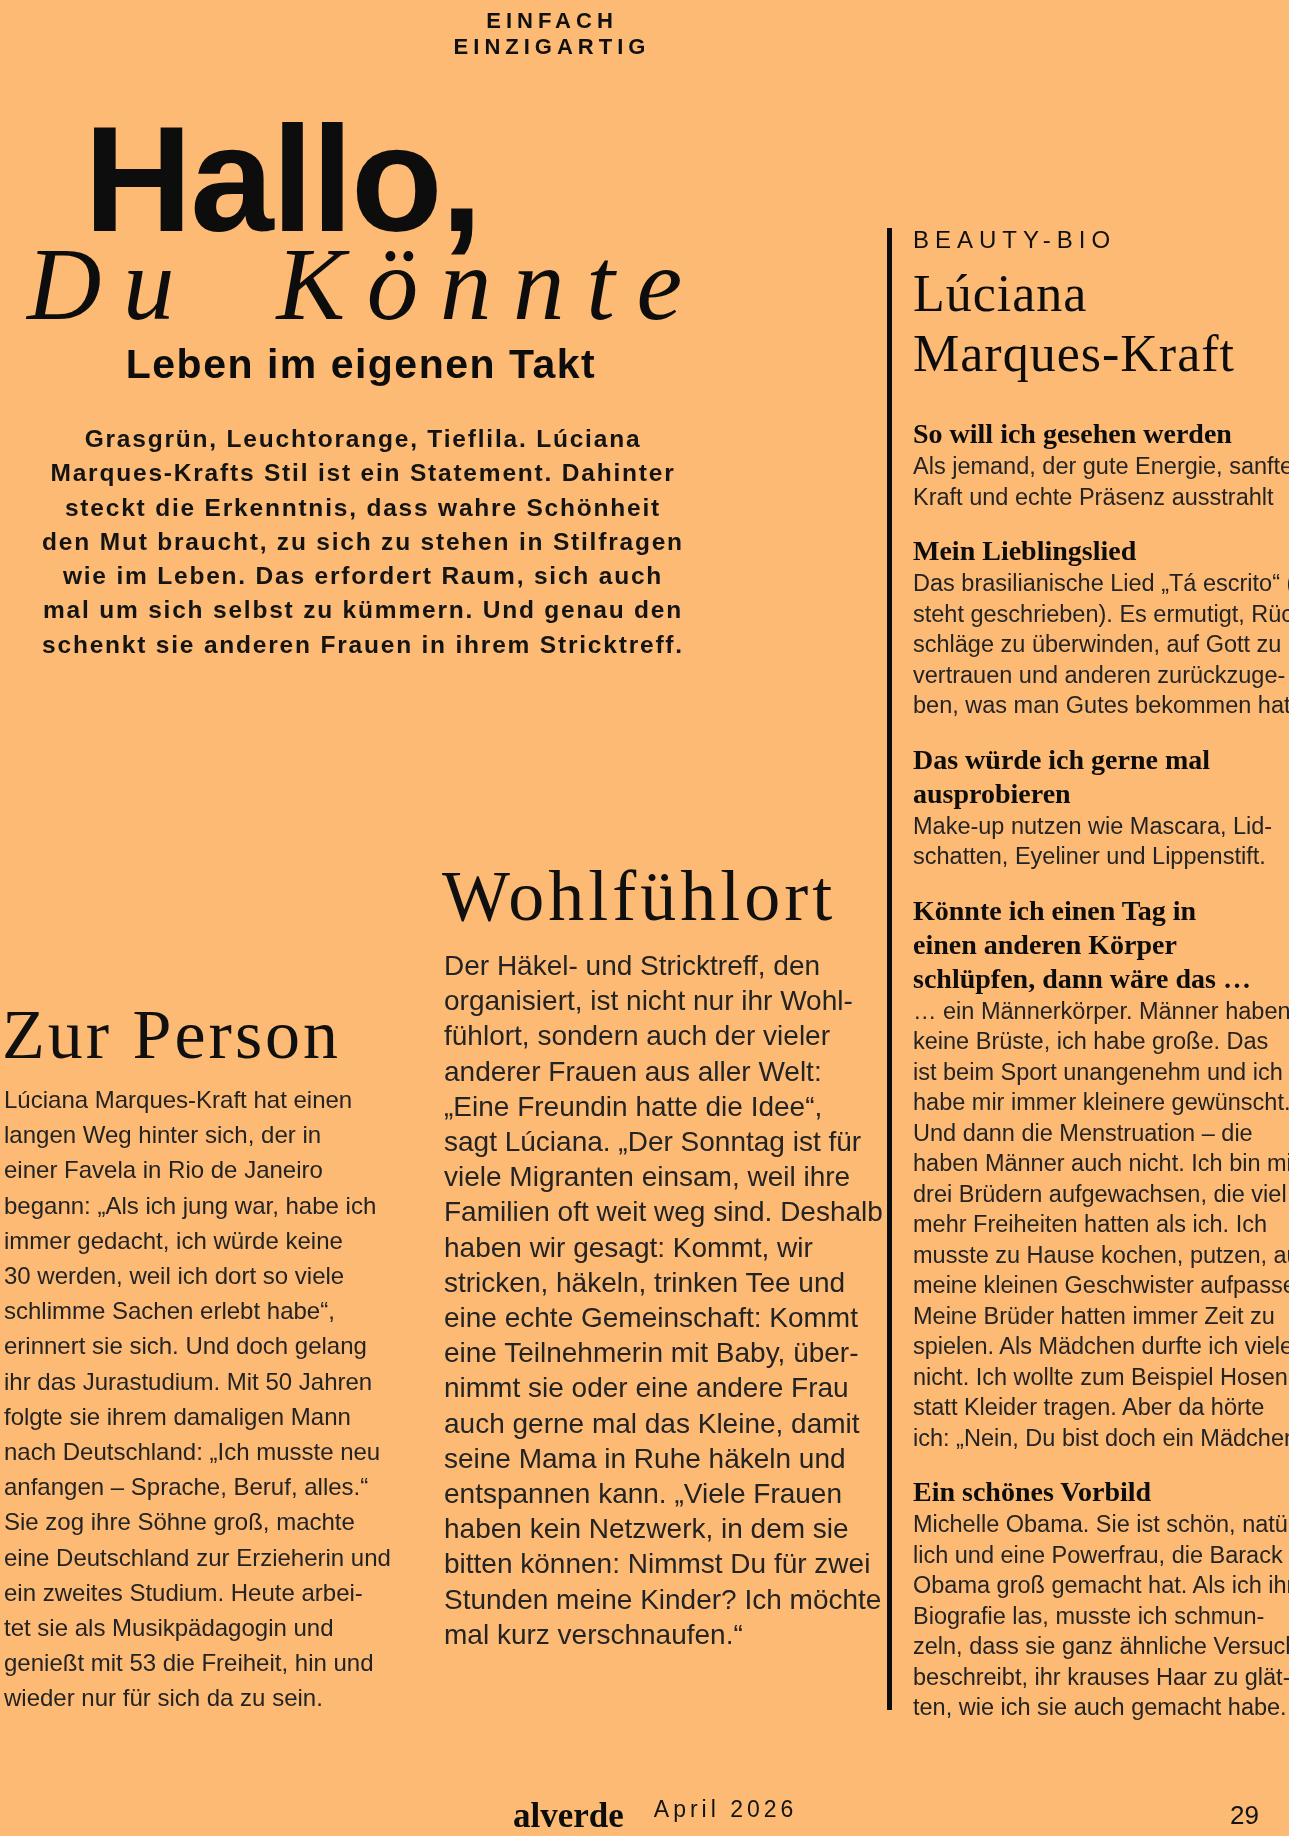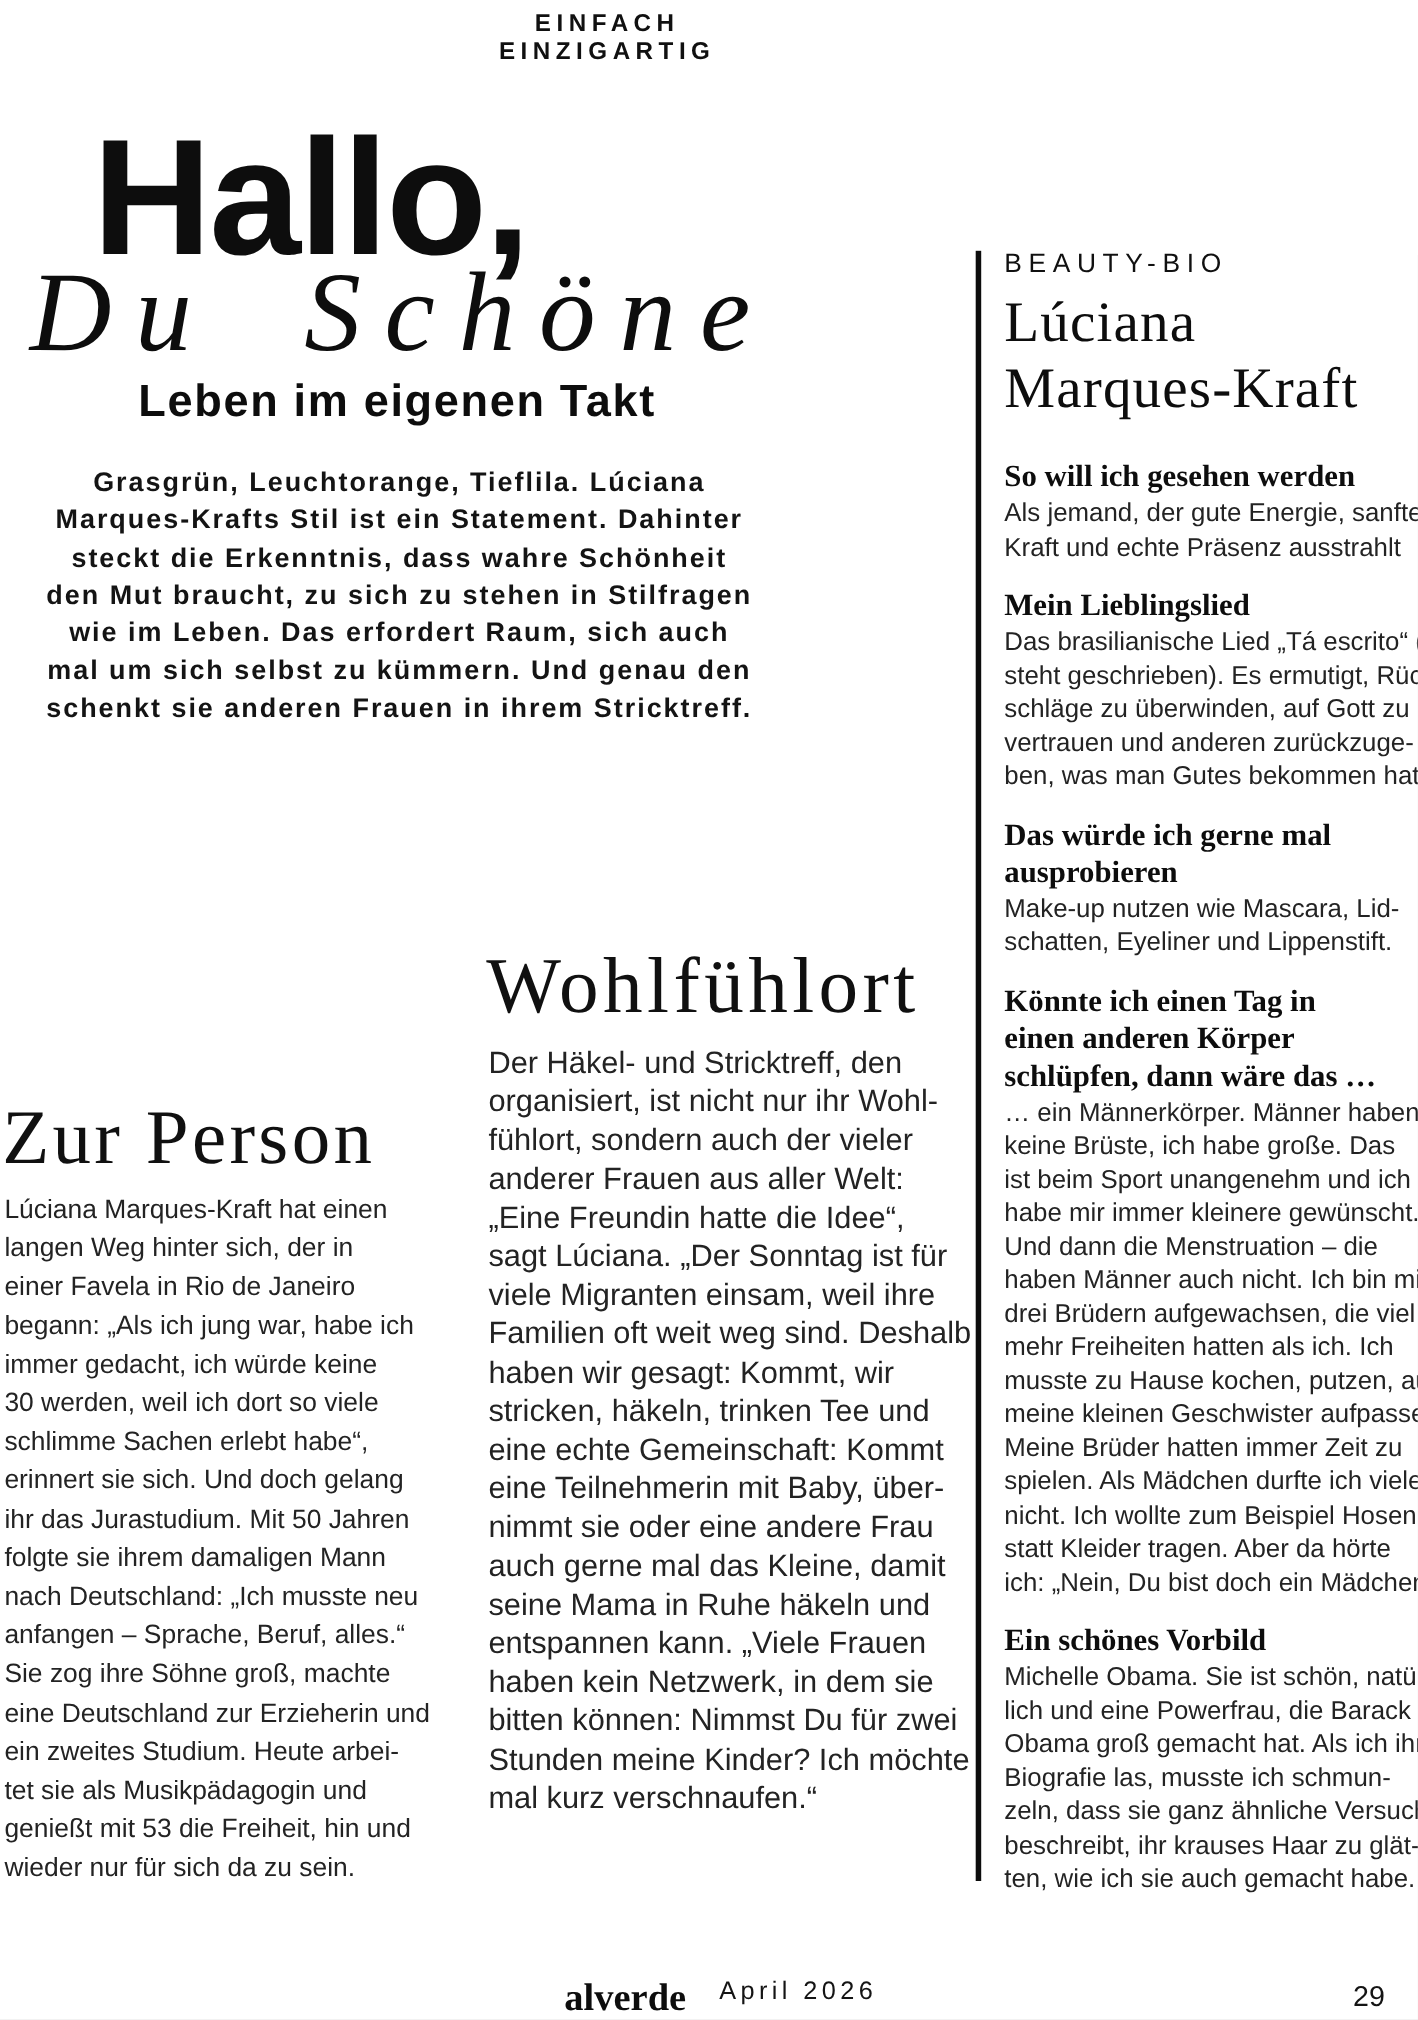--- a/index.html
+++ b/index.html
@@ -1,19 +1,19 @@
 <!DOCTYPE html>
 <html lang="de"><head>
 <meta charset="utf-8">
 <style>
   html,body{margin:0;padding:0;background:#e8e8e8;}
   .page{
     position:relative;
     width:1289px;height:1836px;
-    background:#ffffff;
+    background:#fdba74;
     overflow:hidden;
     font-family:"Liberation Sans",sans-serif;
     color:#151515;
   }
   .line{white-space:nowrap;}
 
   
   .kicker-top{
     position:absolute;left:387px;top:8px;width:330px;
     text-align:center;
@@ -115,21 +115,21 @@
   }
 </style>
 </head>
 <body>
 
 <div class="page">
 
   <div class="kicker-top">EINFACH EINZIGARTIG</div>
 
   <div class="title-hallo">Hallo,</div>
-  <div class="title-du">Du Schöne</div>
+  <div class="title-du">Du Könnte</div>
   <div class="subtitle">Leben im eigenen Takt</div>
 
   <div class="intro">
       <div class="line">Grasgrün, Leuchtorange, Tieflila. Lúciana</div>
       <div class="line">Marques-Krafts Stil ist ein Statement. Dahinter</div>
       <div class="line">steckt die Erkenntnis, dass wahre Schönheit</div>
       <div class="line">den Mut braucht, zu sich zu stehen in Stilfragen</div>
       <div class="line">wie im Leben. Das erfordert Raum, sich auch</div>
       <div class="line">mal um sich selbst zu kümmern. Und genau den</div>
       <div class="line">schenkt sie anderen Frauen in ihrem Stricktreff.</div>

